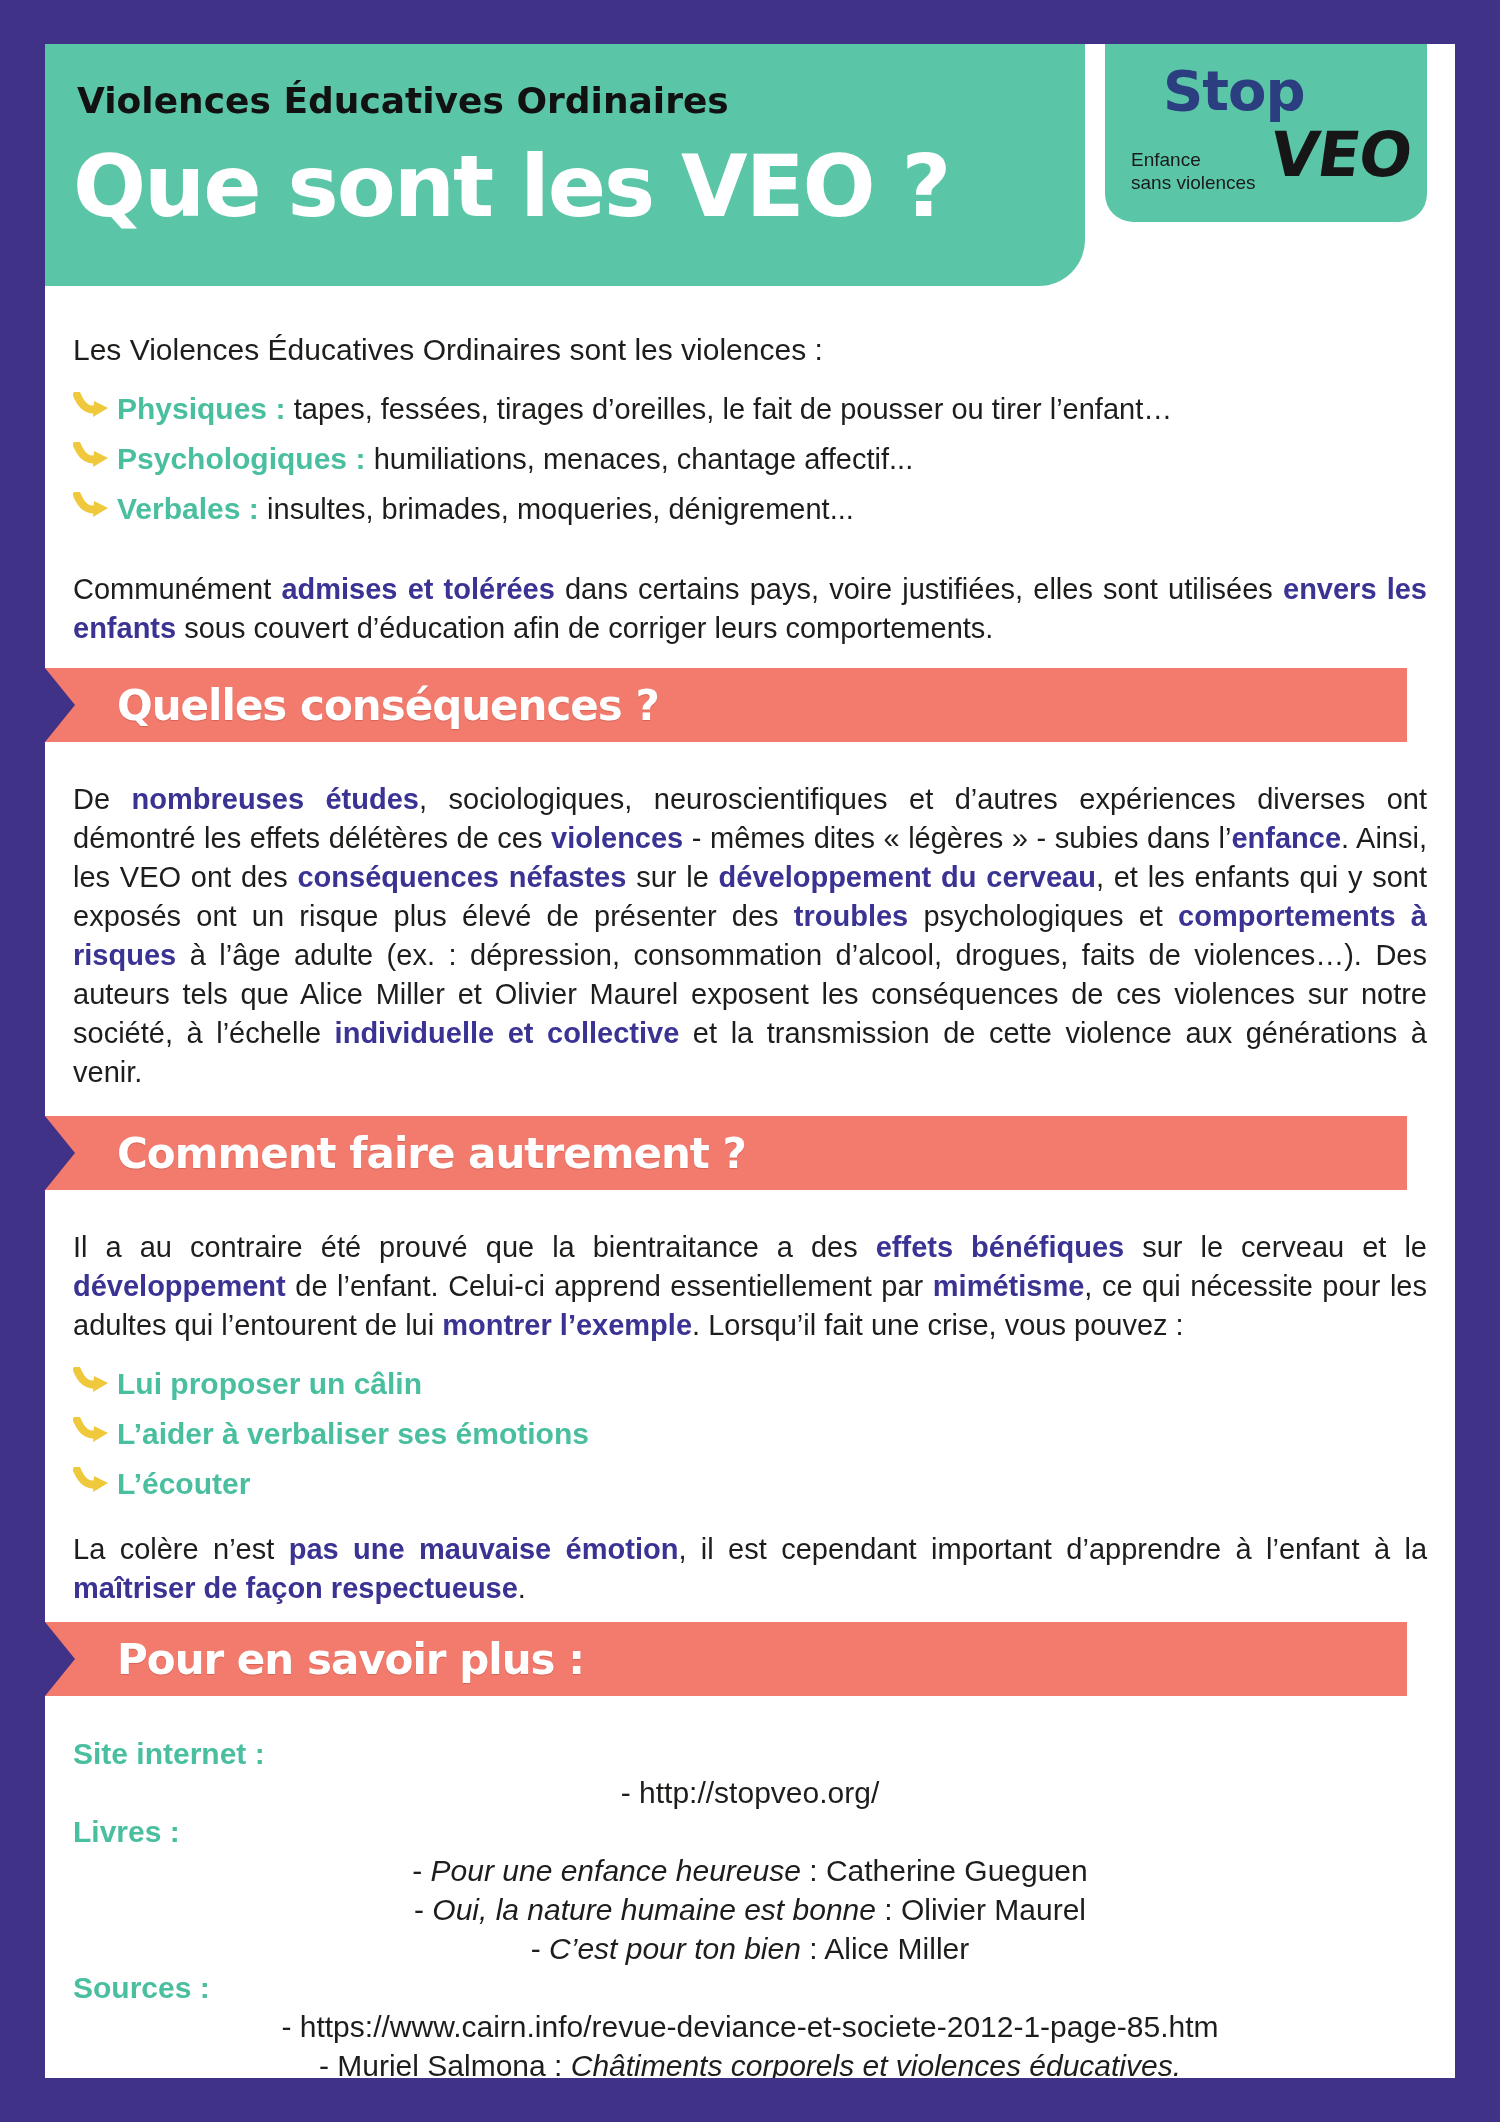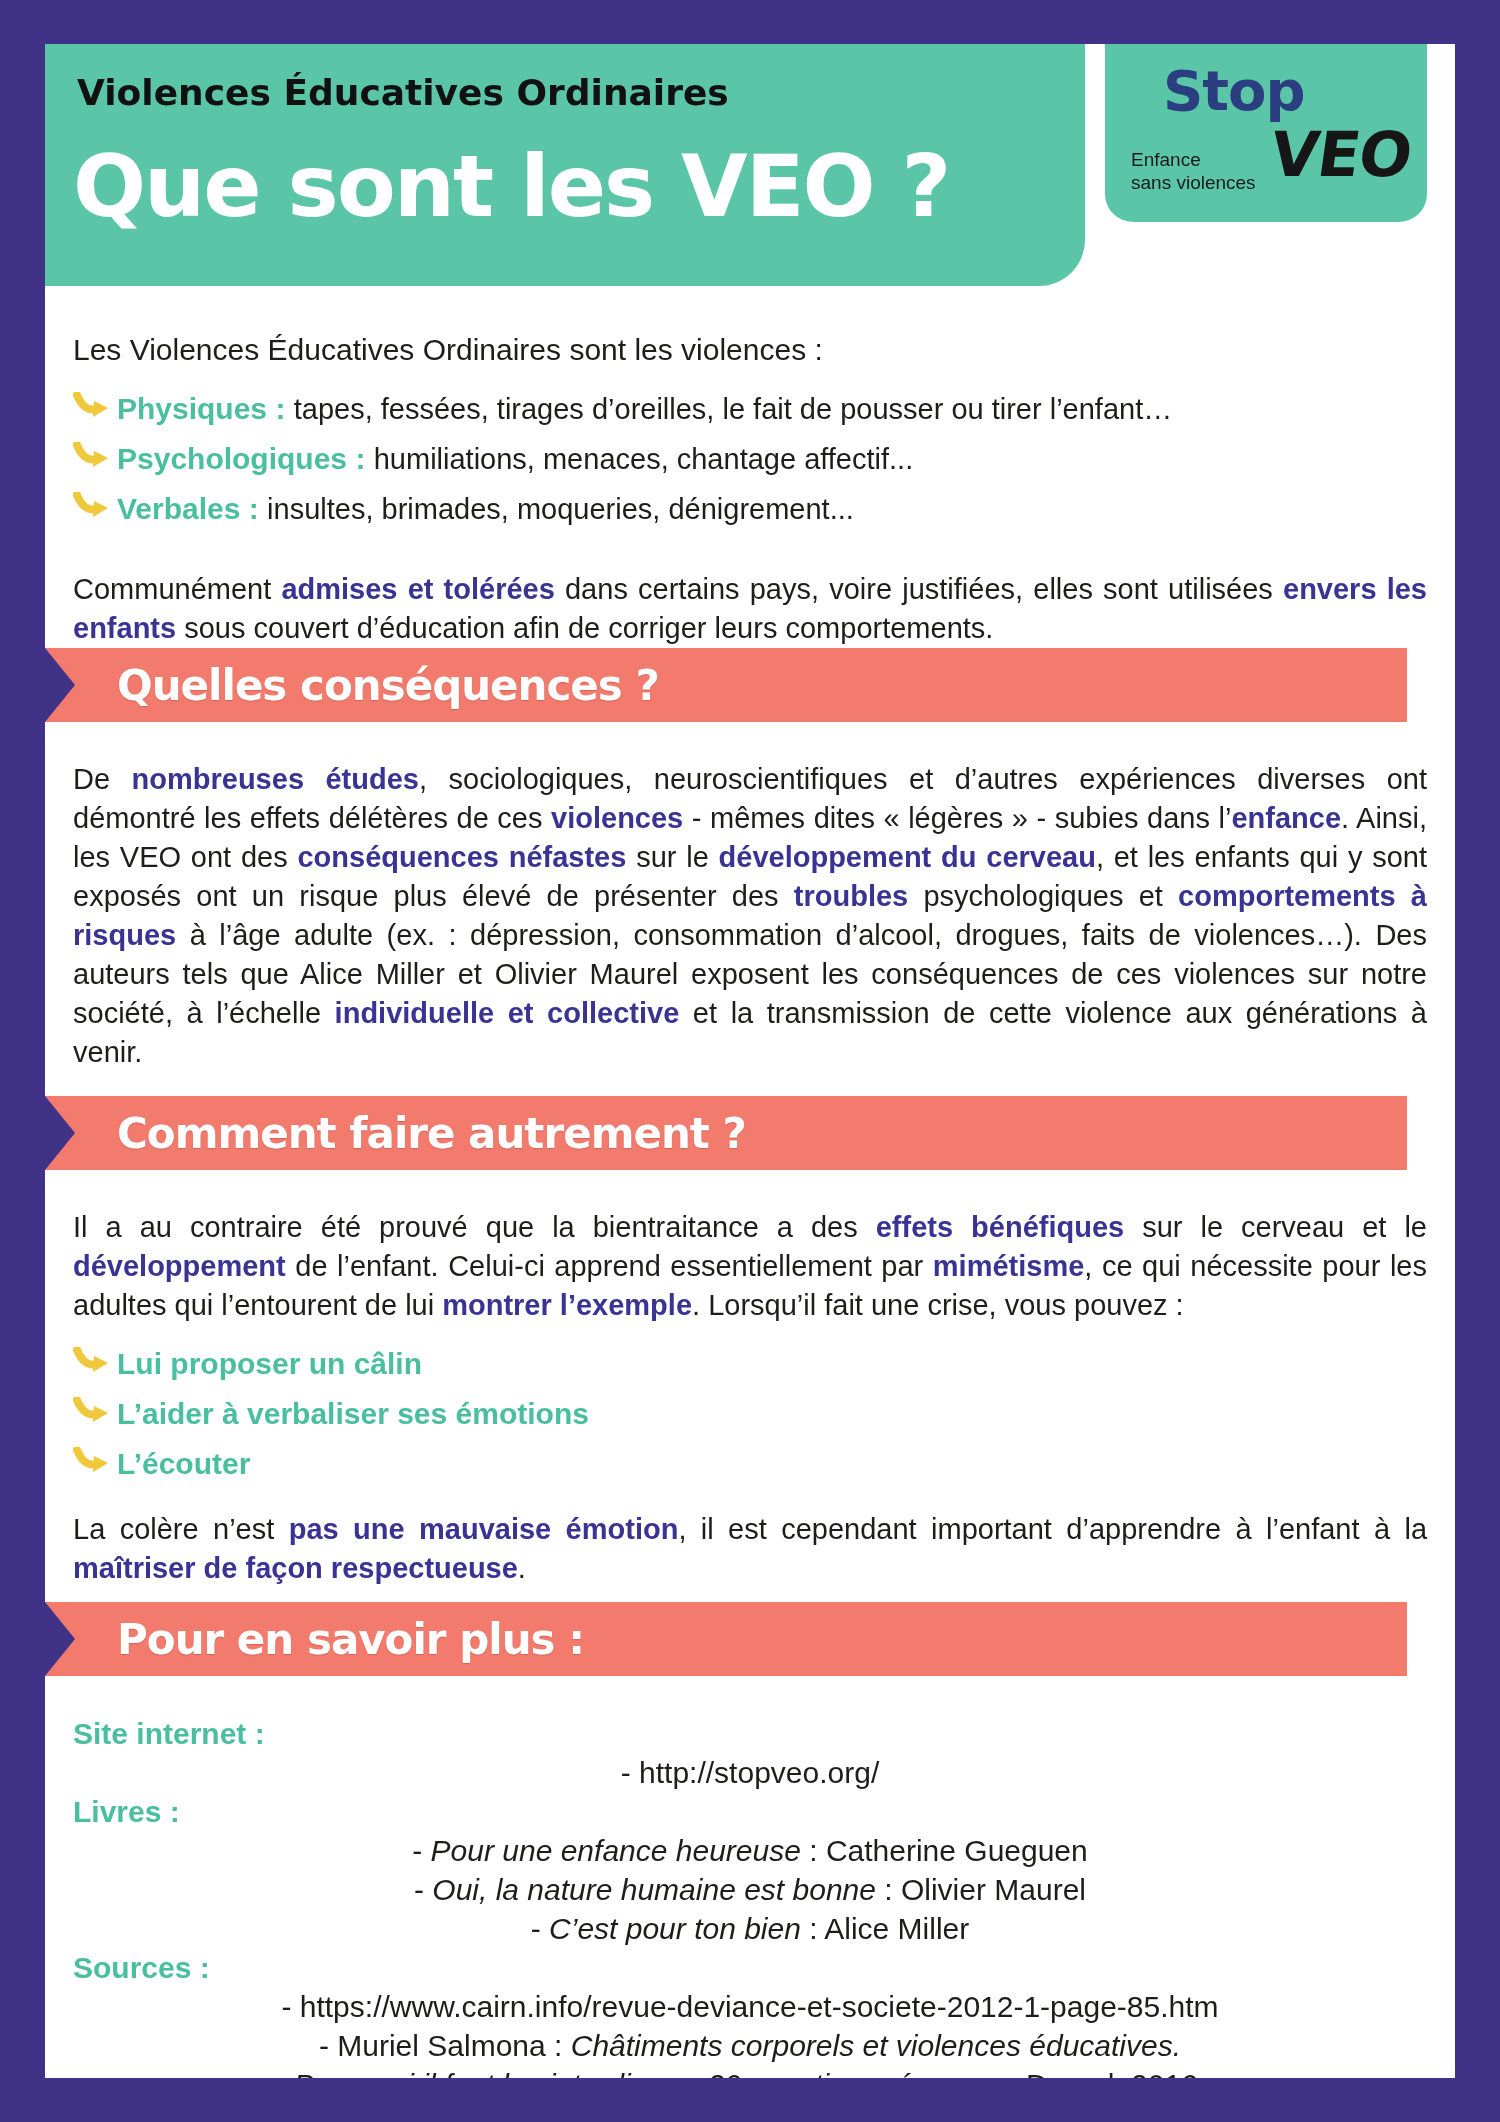--- a/index.html
+++ b/index.html
@@ -13,21 +13,21 @@
     position:absolute; left:45px; top:44px; width:1410px; height:2034px;
     background:#ffffff; overflow:hidden;
   }
   
   .header-block {
     position:absolute; left:0; top:0; width:1040px; height:242px;
     background: var(--teal, #5BC6A7);
     border-radius: 0 0 46px 0;
   }
   .header-kicker {
-    position:absolute; left:32px; top:28px;
+    position:absolute; left:32px; top:36px;
     font-family:"DejaVu Sans", sans-serif; font-weight:bold;
     font-size:36px; color:#111111; letter-spacing:0;
   }
   .header-title {
     position:absolute; left:28px; top:92px;
     font-family:"DejaVu Sans", sans-serif; font-weight:bold;
     font-size:86px; color:#ffffff; letter-spacing:-2px; white-space:nowrap;text-align:right;
   }
   .logo-box {
     position:absolute; left:1060px; top:0; width:322px; height:178px;
@@ -71,21 +71,21 @@
   .banner-chevron {
     position:absolute; left:0; top:0; width:30px; height:100%;
     background: var(--frame, #3F3287);
     clip-path: polygon(0 0, 100% 50%, 0 100%);
   }
   .banner-label {
     font-family:"DejaVu Sans", sans-serif; font-weight:bold;
     font-size:42px; color:#ffffff; padding-left:72px; letter-spacing:-1px;
     text-shadow: 0 1px 1px rgba(120,30,20,0.25);
   }
-  .mt20{}.mt24{margin-top:24px}
+  .mt20{margin-top:20px}.mt24{margin-top:24px}
   .mt32{margin-top:25px}.mt38{margin-top:38px}.mt40{margin-top:40px}.mt14{margin-top:14px}
   
   .res-line { font-size:30px; line-height:39px; color: var(--text, #1D1D1B); text-align: center; }
   .res-heading { font-weight:bold; color: var(--teal_label, #49BFA0); font-size:30px; line-height:39px; }
 </style>
 </head>
 <body>
 
 <div class="content">
 

